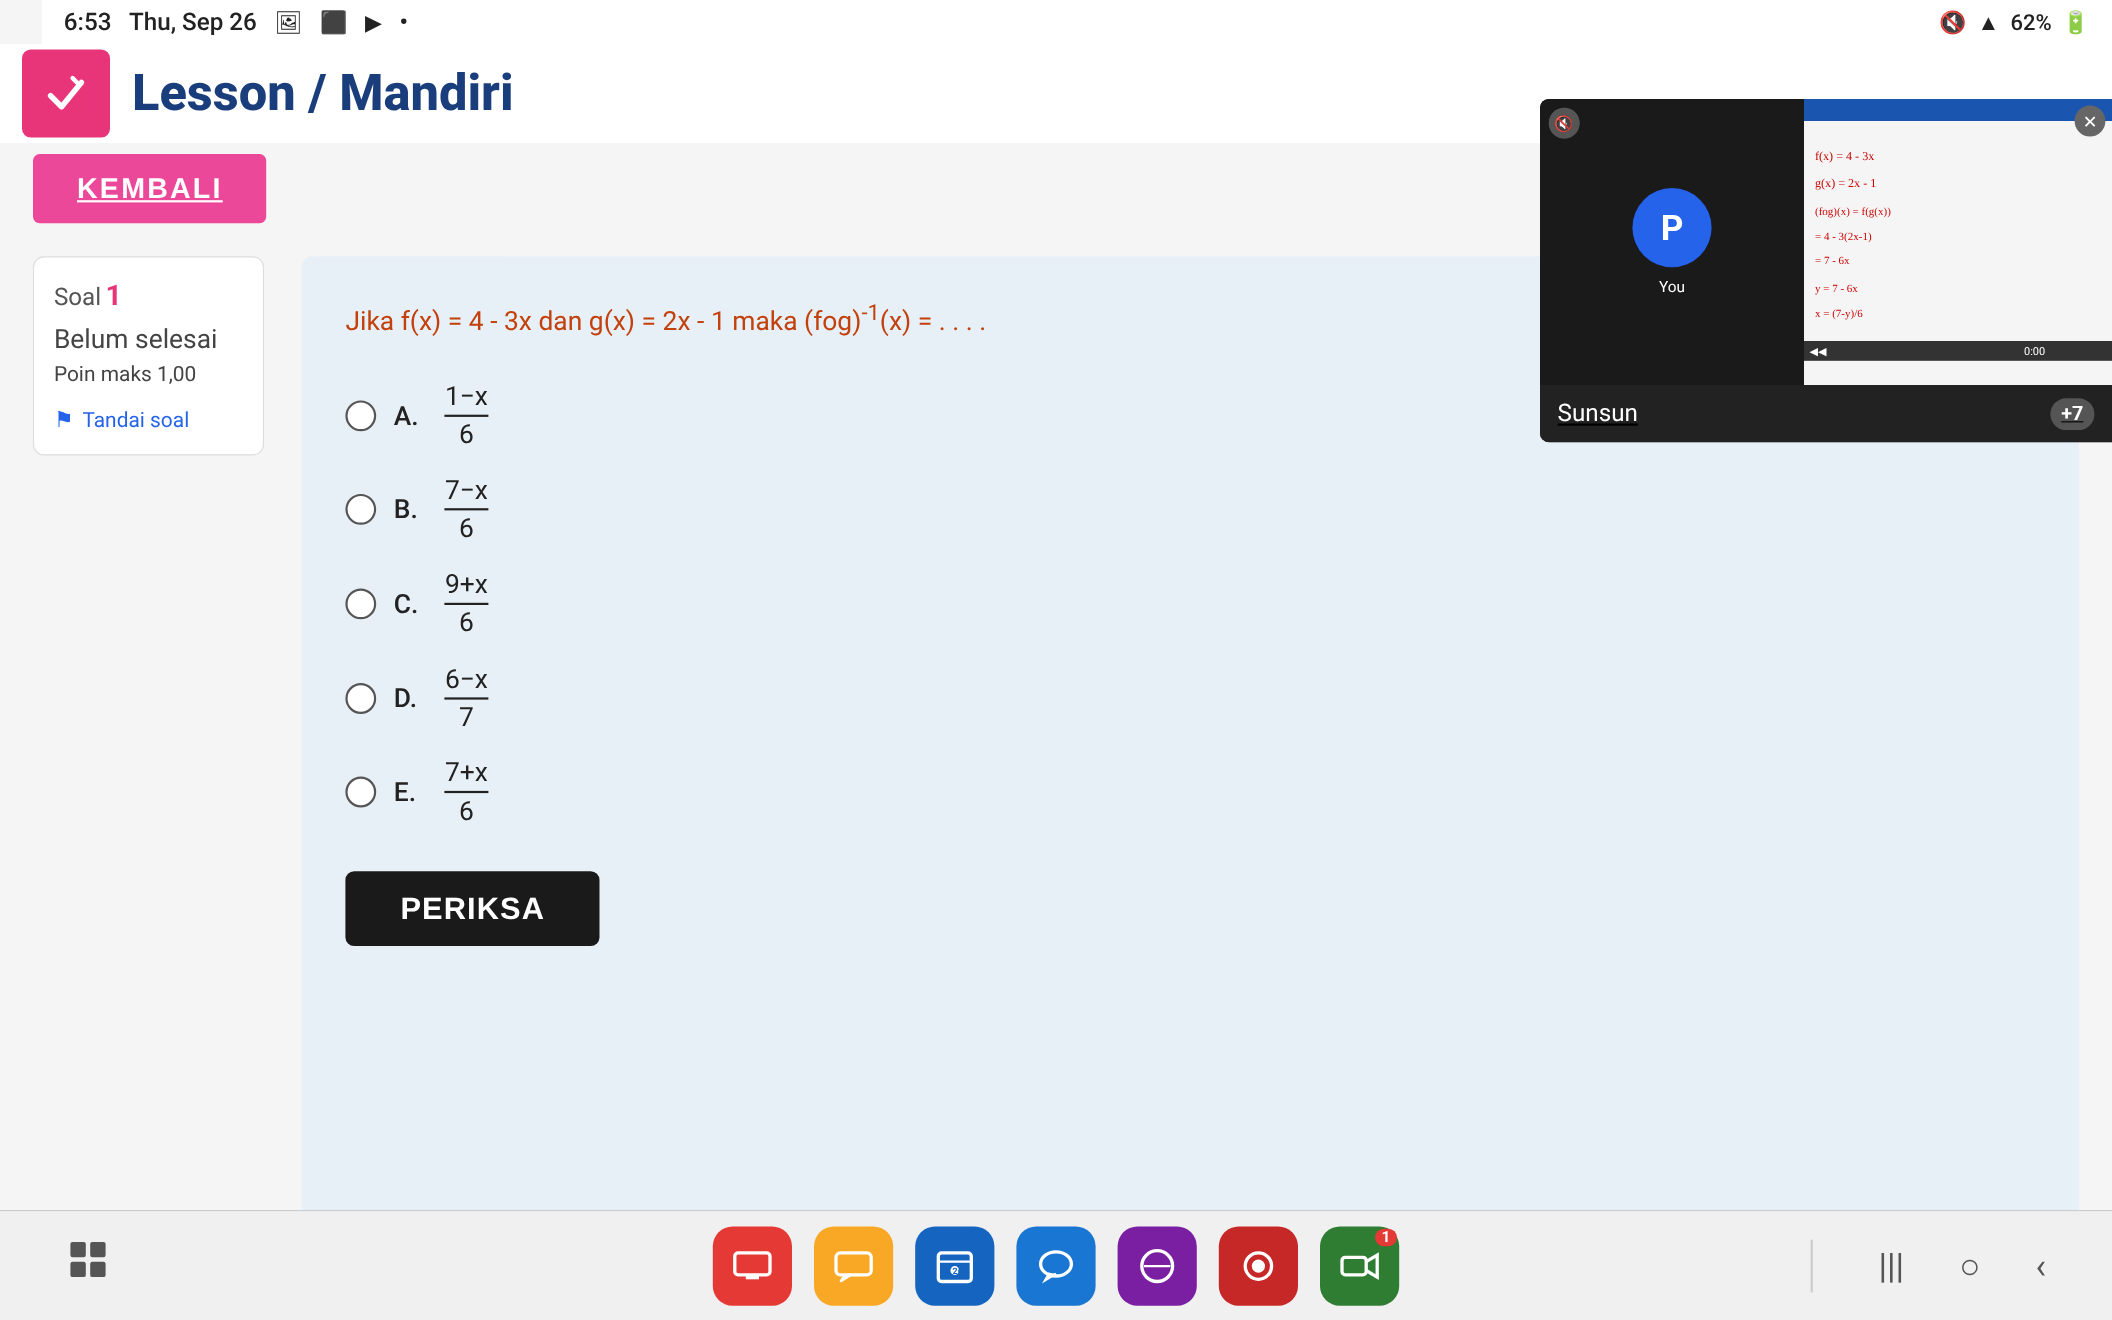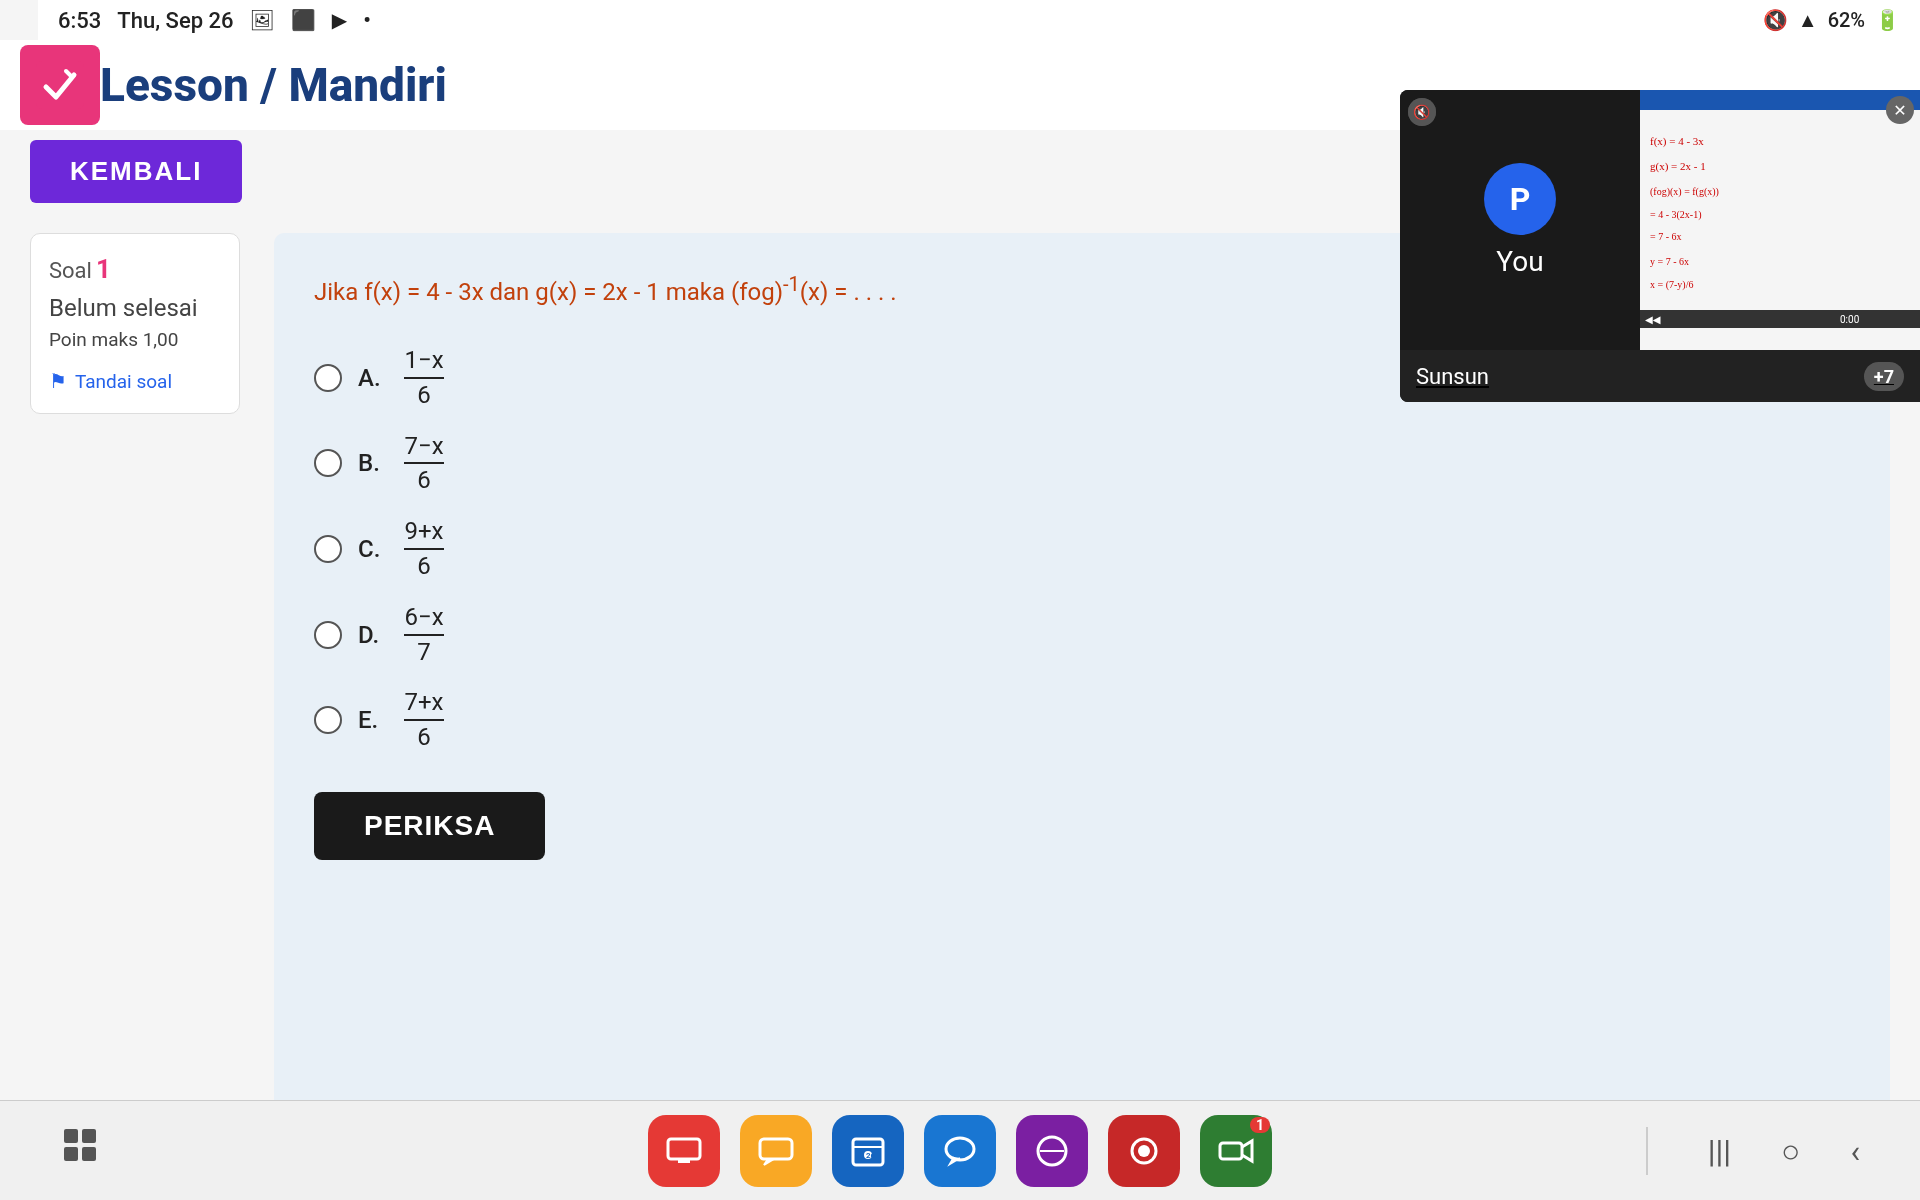--- a/index.html
+++ b/index.html
@@ -27,20 +27,21 @@
     }
     .status-bar-left { display: flex; align-items: center; gap: 16px; }
     .status-bar-right { display: flex; align-items: center; gap: 10px; font-size: 20px; }
 
     
     .header {
       display: flex;
       align-items: center;
       background: #fff;
       padding: 10px 20px;
+      gap: 20px;
       height: 90px;
     }
     .header-icon {
       width: 80px;
       height: 80px;
       background: #e8357a;
       border-radius: 8px;
       display: flex;
       align-items: center;
       justify-content: center;
@@ -205,21 +206,21 @@
       background: #2563eb;
       display: flex;
       align-items: center;
       justify-content: center;
       font-size: 32px;
       font-weight: 700;
       color: #fff;
       margin-bottom: 10px;
     }
     .video-you-label {
-      font-size: 28px;
+      font-size: 14px;
       color: #fff;
     }
     .video-screen-panel {
       flex: 1;
       background: #fff;
       overflow: hidden;
       position: relative;
     }
     .video-screen-content {
       width: 100%;
@@ -278,30 +279,31 @@
       border-radius: 50%;
       display: flex;
       align-items: center;
       justify-content: center;
       color: #fff;
       font-size: 14px;
     }
 
     
     .kembali-btn {
-      background: #6d28d9;
+      background: #ec4899;
       color: #fff;
       font-size: 26px;
       font-weight: 700;
       border: none;
       border-radius: 6px;
       padding: 16px 40px;
       cursor: pointer;
       margin: 10px 30px;
       letter-spacing: 2px;
+      text-decoration: underline;
     }
 
     
     .bottom-nav {
       position: absolute;
       bottom: 0;
       left: 0;
       width: 100%;
       height: 100px;
       background: #f0f0f0;

